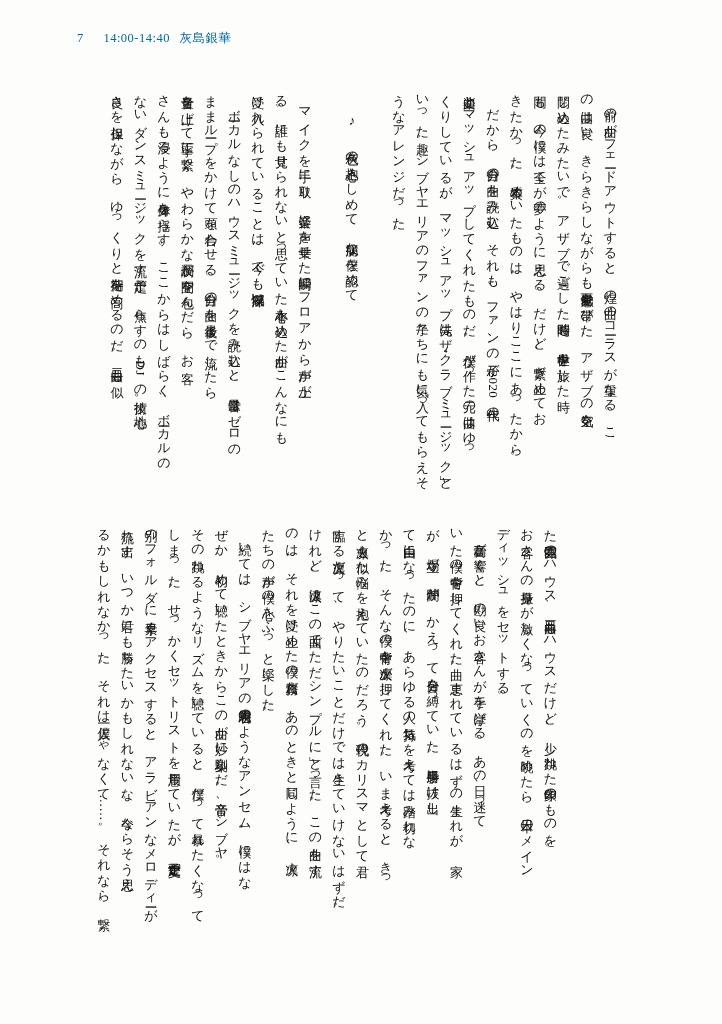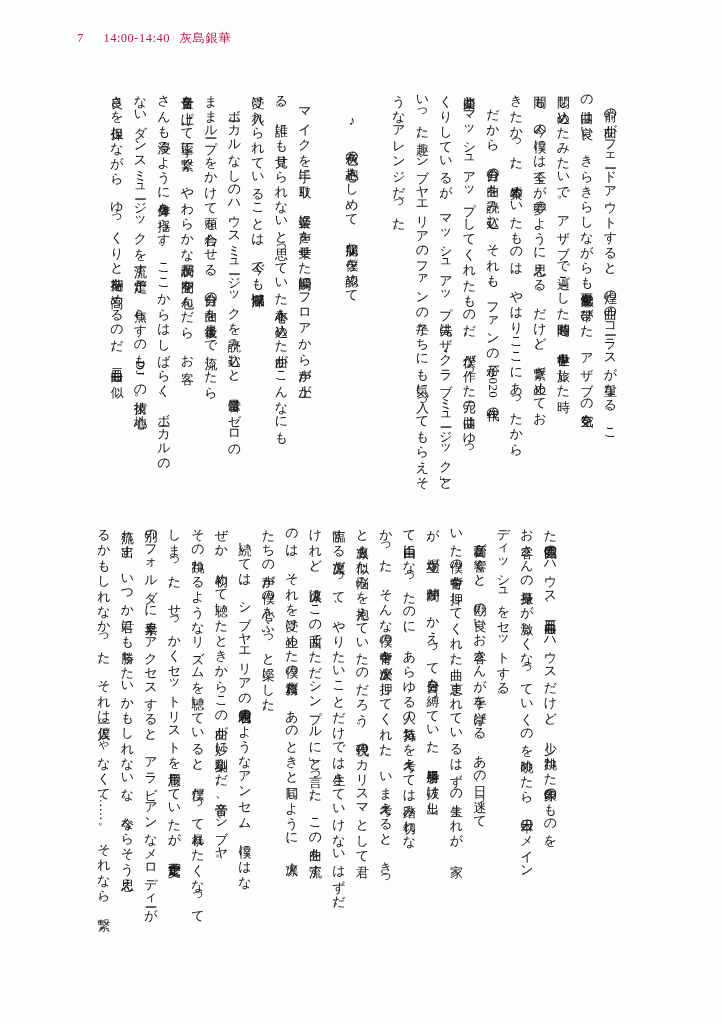--- a/index.html
+++ b/index.html
@@ -15,21 +15,21 @@
     overflow: hidden;
     font-family: "Liberation Serif", "DejaVu Serif", serif;
     color: #1b1b1b;
   }
   .page-header {
     position: absolute;
     top: 30px;
     left: 77px;
     font-size: 12.5px;
     letter-spacing: 0.5px;
-    color: #be185d;
+    color: #0369a1;
     white-space: nowrap;
   }
   .page-header .page-num {
     display: inline-block;
     margin-right: 16px;
   }
   .page-header .header-time {
     display: inline-block;
     margin-right: 6px;
   }

